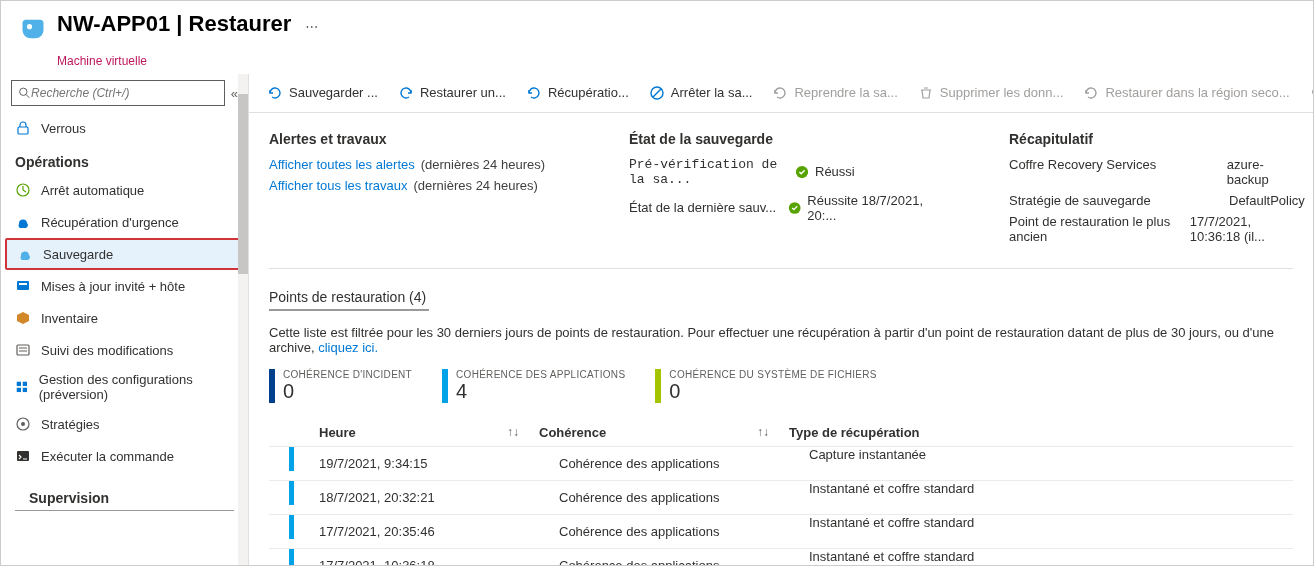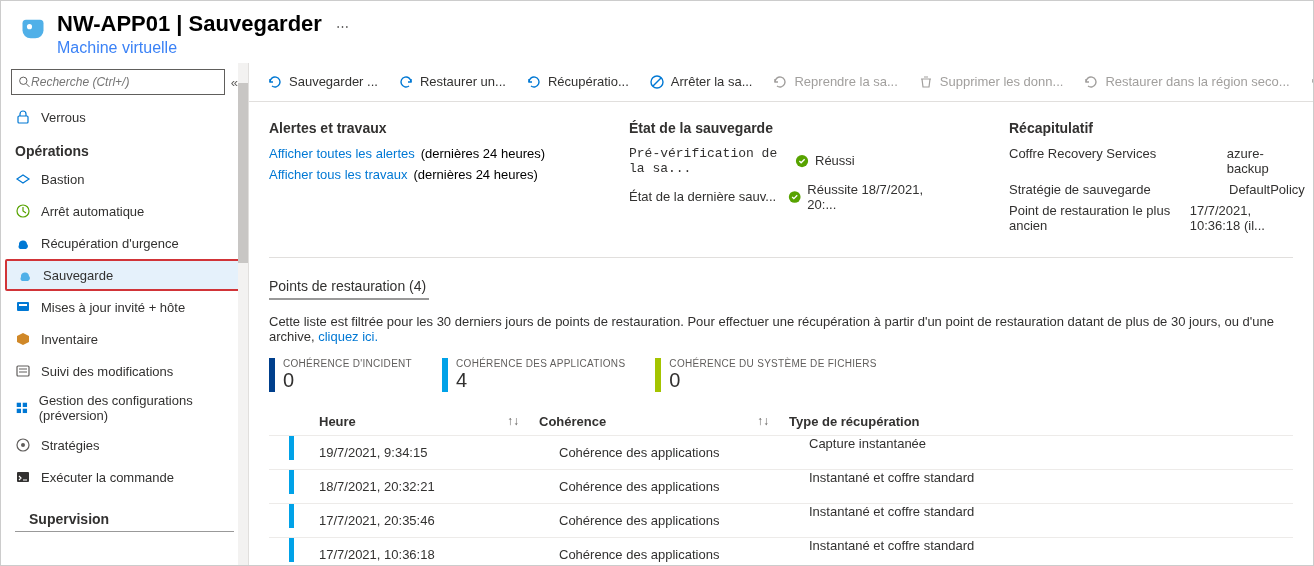--- a/index.html
+++ b/index.html
@@ -1,20 +1,20 @@
 <!DOCTYPE html>
 <html><head>
 <meta charset="utf-8">
 <style>
 * { box-sizing: border-box; margin: 0; padding: 0; }
 body { font-family: "Segoe UI", Arial, sans-serif; font-size: 13px; color: #323130; background: #fff; width: 1314px; height: 566px; overflow: hidden; border: 1px solid #ccc; }
 .header { display: flex; align-items: flex-start; padding: 10px 18px 6px 18px; }
 .header-icon { width: 28px; height: 28px; margin-right: 10px; margin-top: 4px; }
 .header-title { font-size: 22px; font-weight: 600; color: #000; }
-.header-sub { font-size: 16px; color: #3b82f6; margin-top: 2px; }
+.header-sub { font-size: 12px; color: #be185d; margin-top: 17px; }
 .more-icon { margin-left: 14px; margin-top: 8px; color: #323130; letter-spacing: 2px; cursor: pointer; }
 .layout { display: flex; height: calc(100% - 52px); }
 .sidebar { width: 248px; border-right: 1px solid #e1dfdd; display: flex; flex-direction: column; position: relative; }
 .search-row { display: flex; align-items: center; padding: 6px 10px; gap: 6px; }
 .search-box { flex: 1; display: flex; align-items: center; border: 1px solid #605e5c; height: 26px; padding: 0 6px; background: #fff; }
 .search-box input { border: none; outline: none; font-size: 12px; font-style: italic; color: #605e5c; width: 100%; }
 .collapse { font-size: 13px; color: #605e5c; cursor: pointer; }
 .sidebar-scroll { overflow-y: auto; flex: 1; position: relative; }
 .nav-item { display: flex; align-items: center; height: 32px; padding: 0 14px; gap: 10px; cursor: pointer; color: #323130; font-size: 13px; }
 .nav-item.selected { background: #e5f1fb; border: 2px solid #d13438; border-radius: 2px; margin: 0 4px; padding: 0 10px; }
@@ -26,21 +26,21 @@
 .toolbar { display: flex; align-items: center; height: 40px; padding: 0 10px; gap: 4px; border-bottom: 1px solid #e1dfdd; overflow: hidden; white-space: nowrap; }
 .tool-btn { display: flex; align-items: center; gap: 6px; padding: 0 8px; height: 32px; color: #323130; cursor: pointer; font-size: 13px; }
 .tool-btn.disabled { color: #a19f9d; cursor: default; }
 .tool-btn svg { width: 16px; height: 16px; }
 .content { padding: 18px 20px; overflow: auto; }
 .summary-row { display: flex; gap: 60px; margin-bottom: 18px; }
 .summary-col { flex: 1; }
 .summary-title { font-size: 14px; font-weight: 600; margin-bottom: 10px; }
 .summary-line { display: flex; align-items: center; font-size: 13px; margin-bottom: 6px; gap: 6px; }
 .link { color: #0078d4; cursor: pointer; }
-.muted { color: #000000; }
+.muted { color: #404040; }
 .success-ic { width: 14px; height: 14px; }
 .kv-row { display: flex; margin-bottom: 6px; font-size: 13px; }
 .kv-key { width: 220px; color: #323130; }
 .kv-val { color: #323130; }
 .hr { border: none; border-top: 1px solid #e1dfdd; margin: 6px 0 20px 0; }
 .restore-title { font-size: 14px; font-weight: 400; margin-bottom: 4px; }
 .title-underline { width: 160px; height: 2px; background: #999; margin-bottom: 14px; }
 .filter-msg { font-size: 13px; color: #323130; margin-bottom: 14px; }
 .counters { display: flex; gap: 30px; margin-bottom: 16px; }
 .counter { display: flex; align-items: stretch; gap: 8px; }
@@ -63,21 +63,21 @@
 <body>
 
 <div class="header">
   <div class="header-icon">
     <svg viewBox="0 0 24 24">
         <path fill="#50b0e8" d="M6 4h12a3 3 0 0 1 3 3v6a7 7 0 0 1-7 7h-4a7 7 0 0 1-7-7V7a3 3 0 0 1 3-3z"></path>
         <circle cx="9" cy="10" r="2.2" fill="#fff"></circle>
       </svg>
   </div>
   <div>
-    <div class="header-title">NW-APP01 | Sauvegarder</div>
+    <div class="header-title">NW-APP01 | Restaurer</div>
     <div class="header-sub">Machine virtuelle</div>
   </div>
   <div class="more-icon">⋯</div>
 </div>
 
 <div class="layout">
   <div class="sidebar">
     <div class="search-row">
       <div class="search-box">
         <svg width="14" height="14" viewBox="0 0 16 16">
@@ -92,28 +92,20 @@
       <div class="nav-item">
         <span class="nav-icon">
             <svg viewBox="0 0 16 16">
               <rect x="3" y="7" width="10" height="7" rx="1" fill="none" stroke="#0078d4" stroke-width="1.2"></rect>
               <path d="M5 7V5a3 3 0 0 1 6 0v2" fill="none" stroke="#0078d4" stroke-width="1.2"></path>
             </svg>
           </span>
         <span>Verrous</span>
       </div>
       <div class="nav-section">Opérations</div>
-      <div class="nav-item">
-        <span class="nav-icon">
-            <svg viewBox="0 0 16 16">
-              <path d="M2 8l6-4 6 4-6 4z" fill="none" stroke="#0078d4" stroke-width="1.2"></path>
-            </svg>
-          </span>
-        <span>Bastion</span>
-      </div>
       <div class="nav-item">
         <span class="nav-icon">
             <svg viewBox="0 0 16 16">
               <circle cx="8" cy="8" r="6" fill="none" stroke="#57a300" stroke-width="1.2"></circle>
               <path d="M8 4v4l3 2" stroke="#57a300" stroke-width="1.2" fill="none"></path>
             </svg>
           </span>
         <span>Arrêt automatique</span>
       </div>
       <div class="nav-item">

